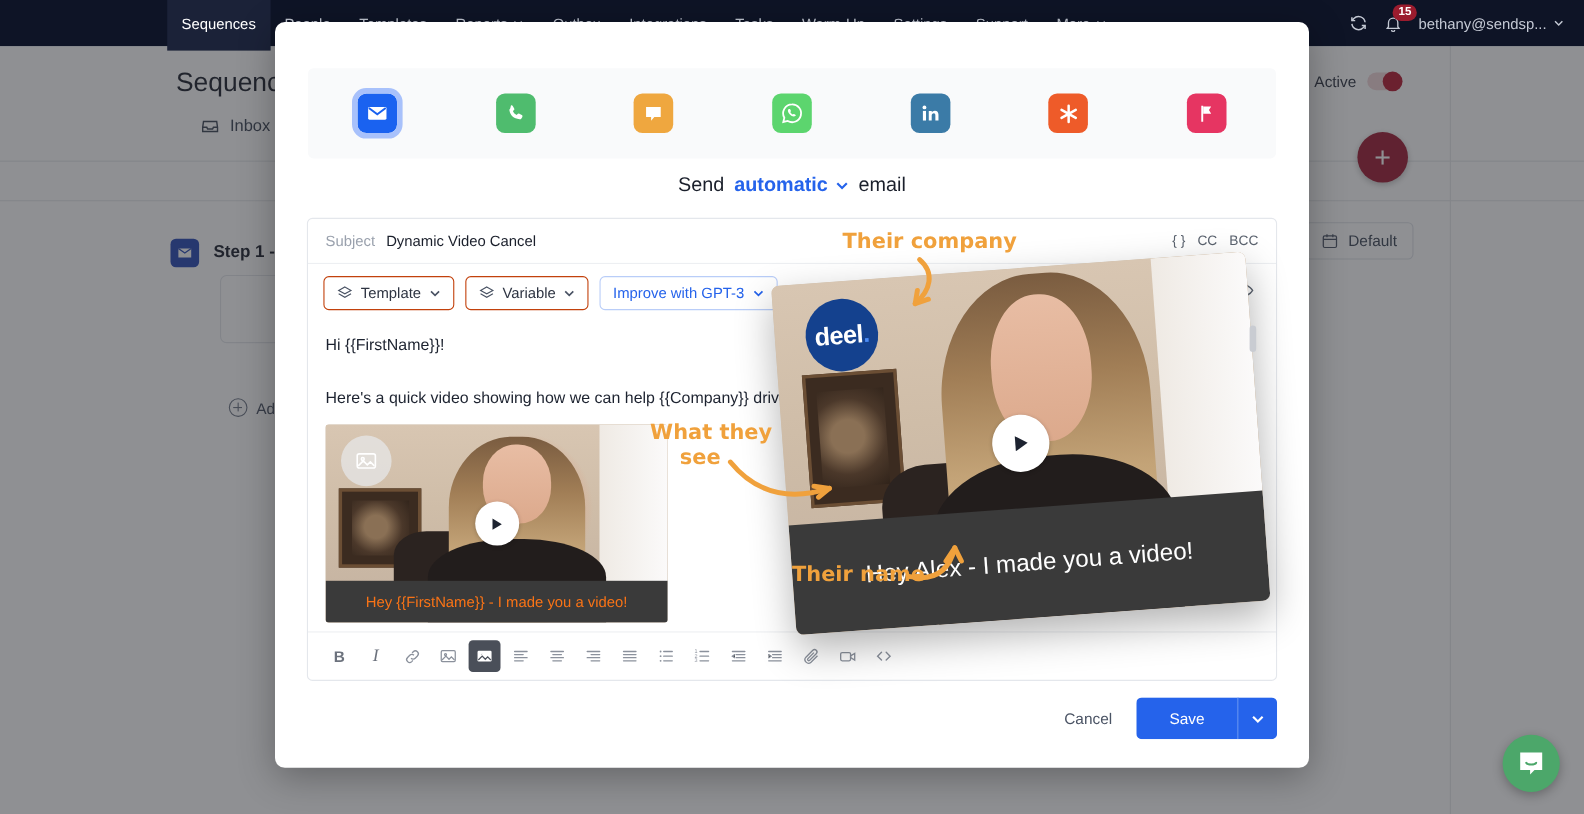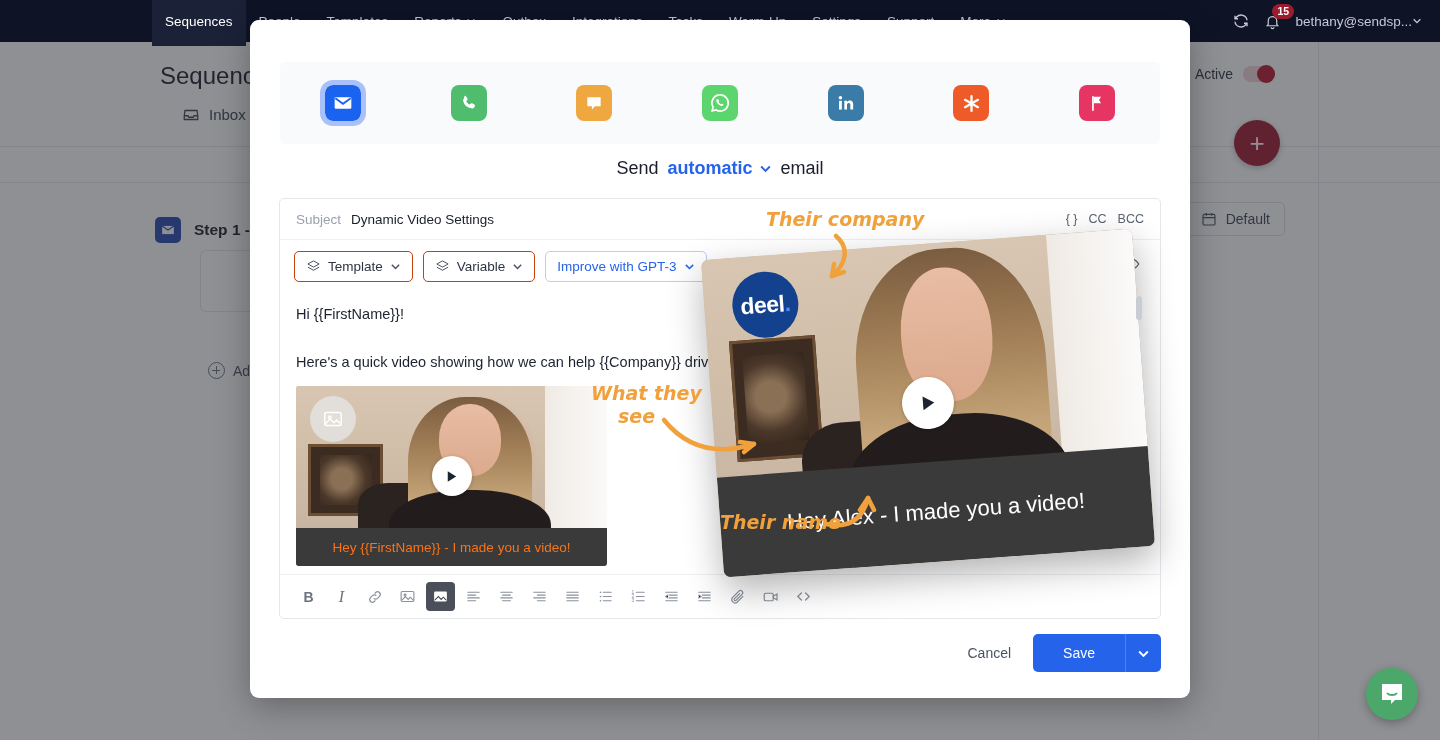--- a/index.html
+++ b/index.html
@@ -23,21 +23,21 @@
     color: #c4c9d4; font-size: 13.5px; padding: 0 13px; height: 50px;
     display: flex; align-items: center; gap: 5px; white-space: nowrap; cursor: pointer;
   }
   .nav-item.active { background: #1b2238; color: #ffffff; }
   .nav-right { margin-left: auto; display: flex; align-items: center; gap: 14px; padding-right: 18px; }
   .icon-btn { color: #c4c9d4; display: flex; align-items: center; cursor: pointer; position: relative; }
   .badge {
     position: absolute; top: -9px; left: 8px; background: #9b1c2e; color: #fff;
     font-size: 10.5px; border-radius: 9px; padding: 1px 5px; line-height: 13px; font-weight: 600;
   }
-  .user-email { color: #c4c9d4; font-size: 13.5px; display: flex; align-items: center; cursor: pointer; }
+  .user-email { color: #c4c9d4; font-size: 13.5px; display: flex; align-items: center; gap: 6px; cursor: pointer; }
 
   .bg-content { position: absolute; top: 42px; left: 0; width: 1440px; height: 698px; background: #fff; }
   .bg-head { position: relative; height: 105px; border-bottom: 1px solid #e6e8ec; }
   .seq-title { position: absolute; left: 160px; top: 20px; font-size: 24px; color: #1a1f2b; font-weight: 400; }
   .seq-inbox { position: absolute; left: 182px; top: 64px; font-size: 15px; color: #3c4555; display: flex; gap: 9px; }
   .active-wrap { position: absolute; right: 165px; top: 24px; display: flex; align-items: center; gap: 10px; font-size: 14px; color: #2e3442; }
   .toggle-red { width: 32px; height: 16px; border-radius: 8px; background: #f0d5d8; position: relative; }
   .toggle-red::after { content: ""; position: absolute; right: 0; top: -1px; width: 18px; height: 18px; border-radius: 50%; background: #b3182f; }
   .fab {
     position: absolute; right: 160px; top: 78px; width: 46px; height: 46px; border-radius: 50%;
@@ -202,21 +202,21 @@
   .ovl .play-btn { width: 52px; height: 52px; }
   .ovl-cap {
     position: absolute; left: 0; right: 0; bottom: 0; height: 100px; background: #3a3a3a;
     color: #fff; font-size: 22px; display: flex; align-items: center; justify-content: center;
   }
   .scroll-thumb { position: absolute; left: 1136px; top: 296px; width: 6px; height: 24px; border-radius: 3px; background: #c9ccd2; z-index: 31; }
 
   
   .anno {
     position: absolute; color: #f0a13c; font-family: "DejaVu Sans", sans-serif;
-    font-size: 17px; z-index: 35; white-space: pre; font-style: italic; font-weight: 600; text-align: center;
+    font-size: 17px; z-index: 35; white-space: pre; font-weight: 600; text-align: center;
   }
   .anno-svg { position: absolute; z-index: 35; overflow: visible; }
 
   .intercom {
     position: absolute; right: 22px; bottom: 20px; width: 52px; height: 52px; border-radius: 50%;
     background: #4ca76a; display: flex; align-items: center; justify-content: center;
     box-shadow: 0 3px 10px rgba(0,0,0,.28); cursor: pointer; z-index: 50;
   }
 </style>
 </head>
@@ -423,21 +423,21 @@
             <path d="M2 4.2l4 4 4-4"></path>
           </svg>
       </span>
       <span>email</span>
     </div>
 
     <div class="compose">
 
       <div class="subject-row">
         <span class="subj-label">Subject</span>
-        <span class="subj-val">Dynamic Video Settings</span>
+        <span class="subj-val">Dynamic Video Cancel</span>
         <span class="subj-right">
           <span>{ }</span>
           <span>CC</span>
           <span>BCC</span>
         </span>
       </div>
 
       <div class="tool-row">
         <span class="pill">
           <svg width="15" height="15" viewBox="0 0 24 24" fill="none" stroke="#4a5364" stroke-width="1.6">

